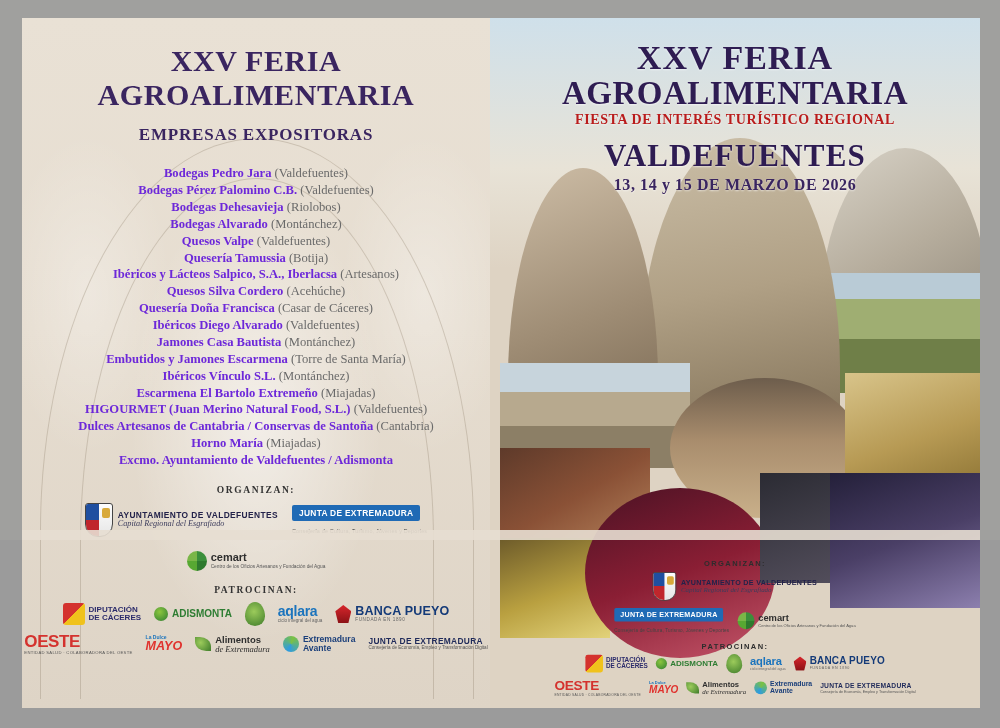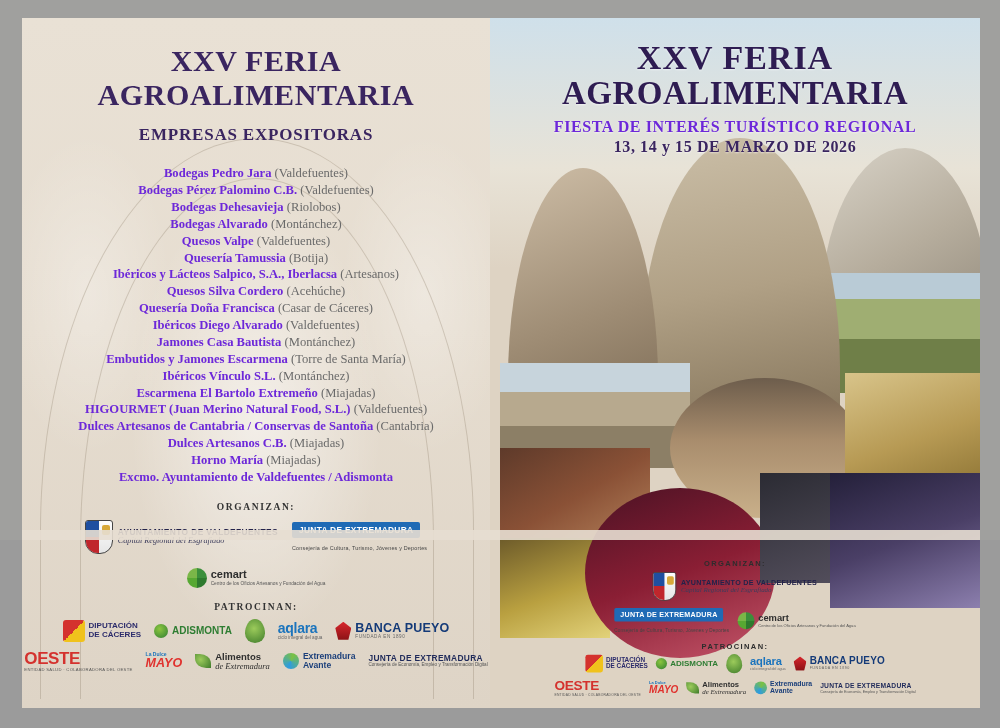--- a/index.html
+++ b/index.html
@@ -297,21 +297,21 @@
     left: 0; right: 0; top: 22px;
     text-align: center;
     color: #2e1c52;
     font-family: "Liberation Serif", serif;
     font-weight: bold;
     z-index: 5;
     text-shadow: 0 1px 2px rgba(255,255,255,.6);
   }
   .r-title .l1 { font-size: 34px; letter-spacing: 1px; line-height: 1.05; }
   .r-title .l2 { font-size: 33px; letter-spacing: .5px; line-height: 1.05; }
-  .r-title .l3 { font-size: 16px; letter-spacing: .6px; margin-top: 8px; color: #6d28d9; }
+  .r-title .l3 { font-size: 14px; letter-spacing: .6px; margin-top: 2px; color: #b91c1c; }
   .r-title .l4 { font-size: 31px; letter-spacing: 1.2px; margin-top: 10px; }
   .r-title .l5 { font-size: 16px; letter-spacing: .6px; margin-top: 2px; color: #3a2560; }
 
   .r-bottom {
     position: absolute;
     left: 0; right: 0; bottom: 6px;
     z-index: 6;
     text-align: center;
     padding: 0 8px;
     box-sizing: border-box;
@@ -357,21 +357,20 @@
         <div class="exh-row"><span class="exh-name">Ibéricos y Lácteos Salpico, S.A., Iberlacsa</span> <span class="exh-town">(Artesanos)</span></div>
         <div class="exh-row"><span class="exh-name">Quesos Silva Cordero</span> <span class="exh-town">(Acehúche)</span></div>
         <div class="exh-row"><span class="exh-name">Quesería Doña Francisca</span> <span class="exh-town">(Casar de Cáceres)</span></div>
         <div class="exh-row"><span class="exh-name">Ibéricos Diego Alvarado</span> <span class="exh-town">(Valdefuentes)</span></div>
         <div class="exh-row"><span class="exh-name">Jamones Casa Bautista</span> <span class="exh-town">(Montánchez)</span></div>
         <div class="exh-row"><span class="exh-name">Embutidos y Jamones Escarmena</span> <span class="exh-town">(Torre de Santa María)</span></div>
         <div class="exh-row"><span class="exh-name">Ibéricos Vínculo S.L.</span> <span class="exh-town">(Montánchez)</span></div>
         <div class="exh-row"><span class="exh-name">Escarmena El Bartolo Extremeño</span> <span class="exh-town">(Miajadas)</span></div>
         <div class="exh-row"><span class="exh-name">HIGOURMET (Juan Merino Natural Food, S.L.)</span> <span class="exh-town">(Valdefuentes)</span></div>
         <div class="exh-row"><span class="exh-name">Dulces Artesanos de Cantabria / Conservas de Santoña</span> <span class="exh-town">(Cantabria)</span></div>
-        <div class="exh-row"><span class="exh-name">Dulces Artesanos C.B.</span> <span class="exh-town">(Miajadas)</span></div>
         <div class="exh-row"><span class="exh-name">Horno María</span> <span class="exh-town">(Miajadas)</span></div>
         <div class="exh-row"><span class="exh-name">Excmo. Ayuntamiento de Valdefuentes / Adismonta</span> <span class="exh-town"></span></div>
       </div>
 
       <div class="org-label">ORGANIZAN:</div>
 
       <div class="logo-row">
         <div class="logo">
           <div class="shield"></div>
           <div class="logo-txt">
@@ -477,20 +476,21 @@
         <div class="ph ph-oil" style="left:10px; top:520px; width:110px; height:100px;"></div>
         <div class="ph ph-wine arc-full" style="left:95px; top:470px; width:190px; height:170px;"></div>
         <div class="ph ph-dark" style="left:270px; top:455px; width:100px; height:110px;"></div>
         <div class="ph ph-stage" style="left:340px; top:455px; width:150px; height:135px;"></div>
       </div>
 
       <div class="r-title">
         <div class="l1">XXV FERIA</div>
         <div class="l2">AGROALIMENTARIA</div>
         <div class="l3">FIESTA DE INTERÉS TURÍSTICO REGIONAL</div>
+        <div class="l4">VALDEFUENTES</div>
         <div class="l5">13, 14 y 15 DE MARZO DE 2026</div>
       </div>
 
       <div class="r-bottom">
         <div class="r-org-label">ORGANIZAN:</div>
         <div class="logo-row scale-85" style="gap:10px; margin-top:4px;">
           <div class="logo">
             <div class="shield"></div>
             <div class="logo-txt">
               <div class="ayto-name">AYUNTAMIENTO DE VALDEFUENTES</div>

